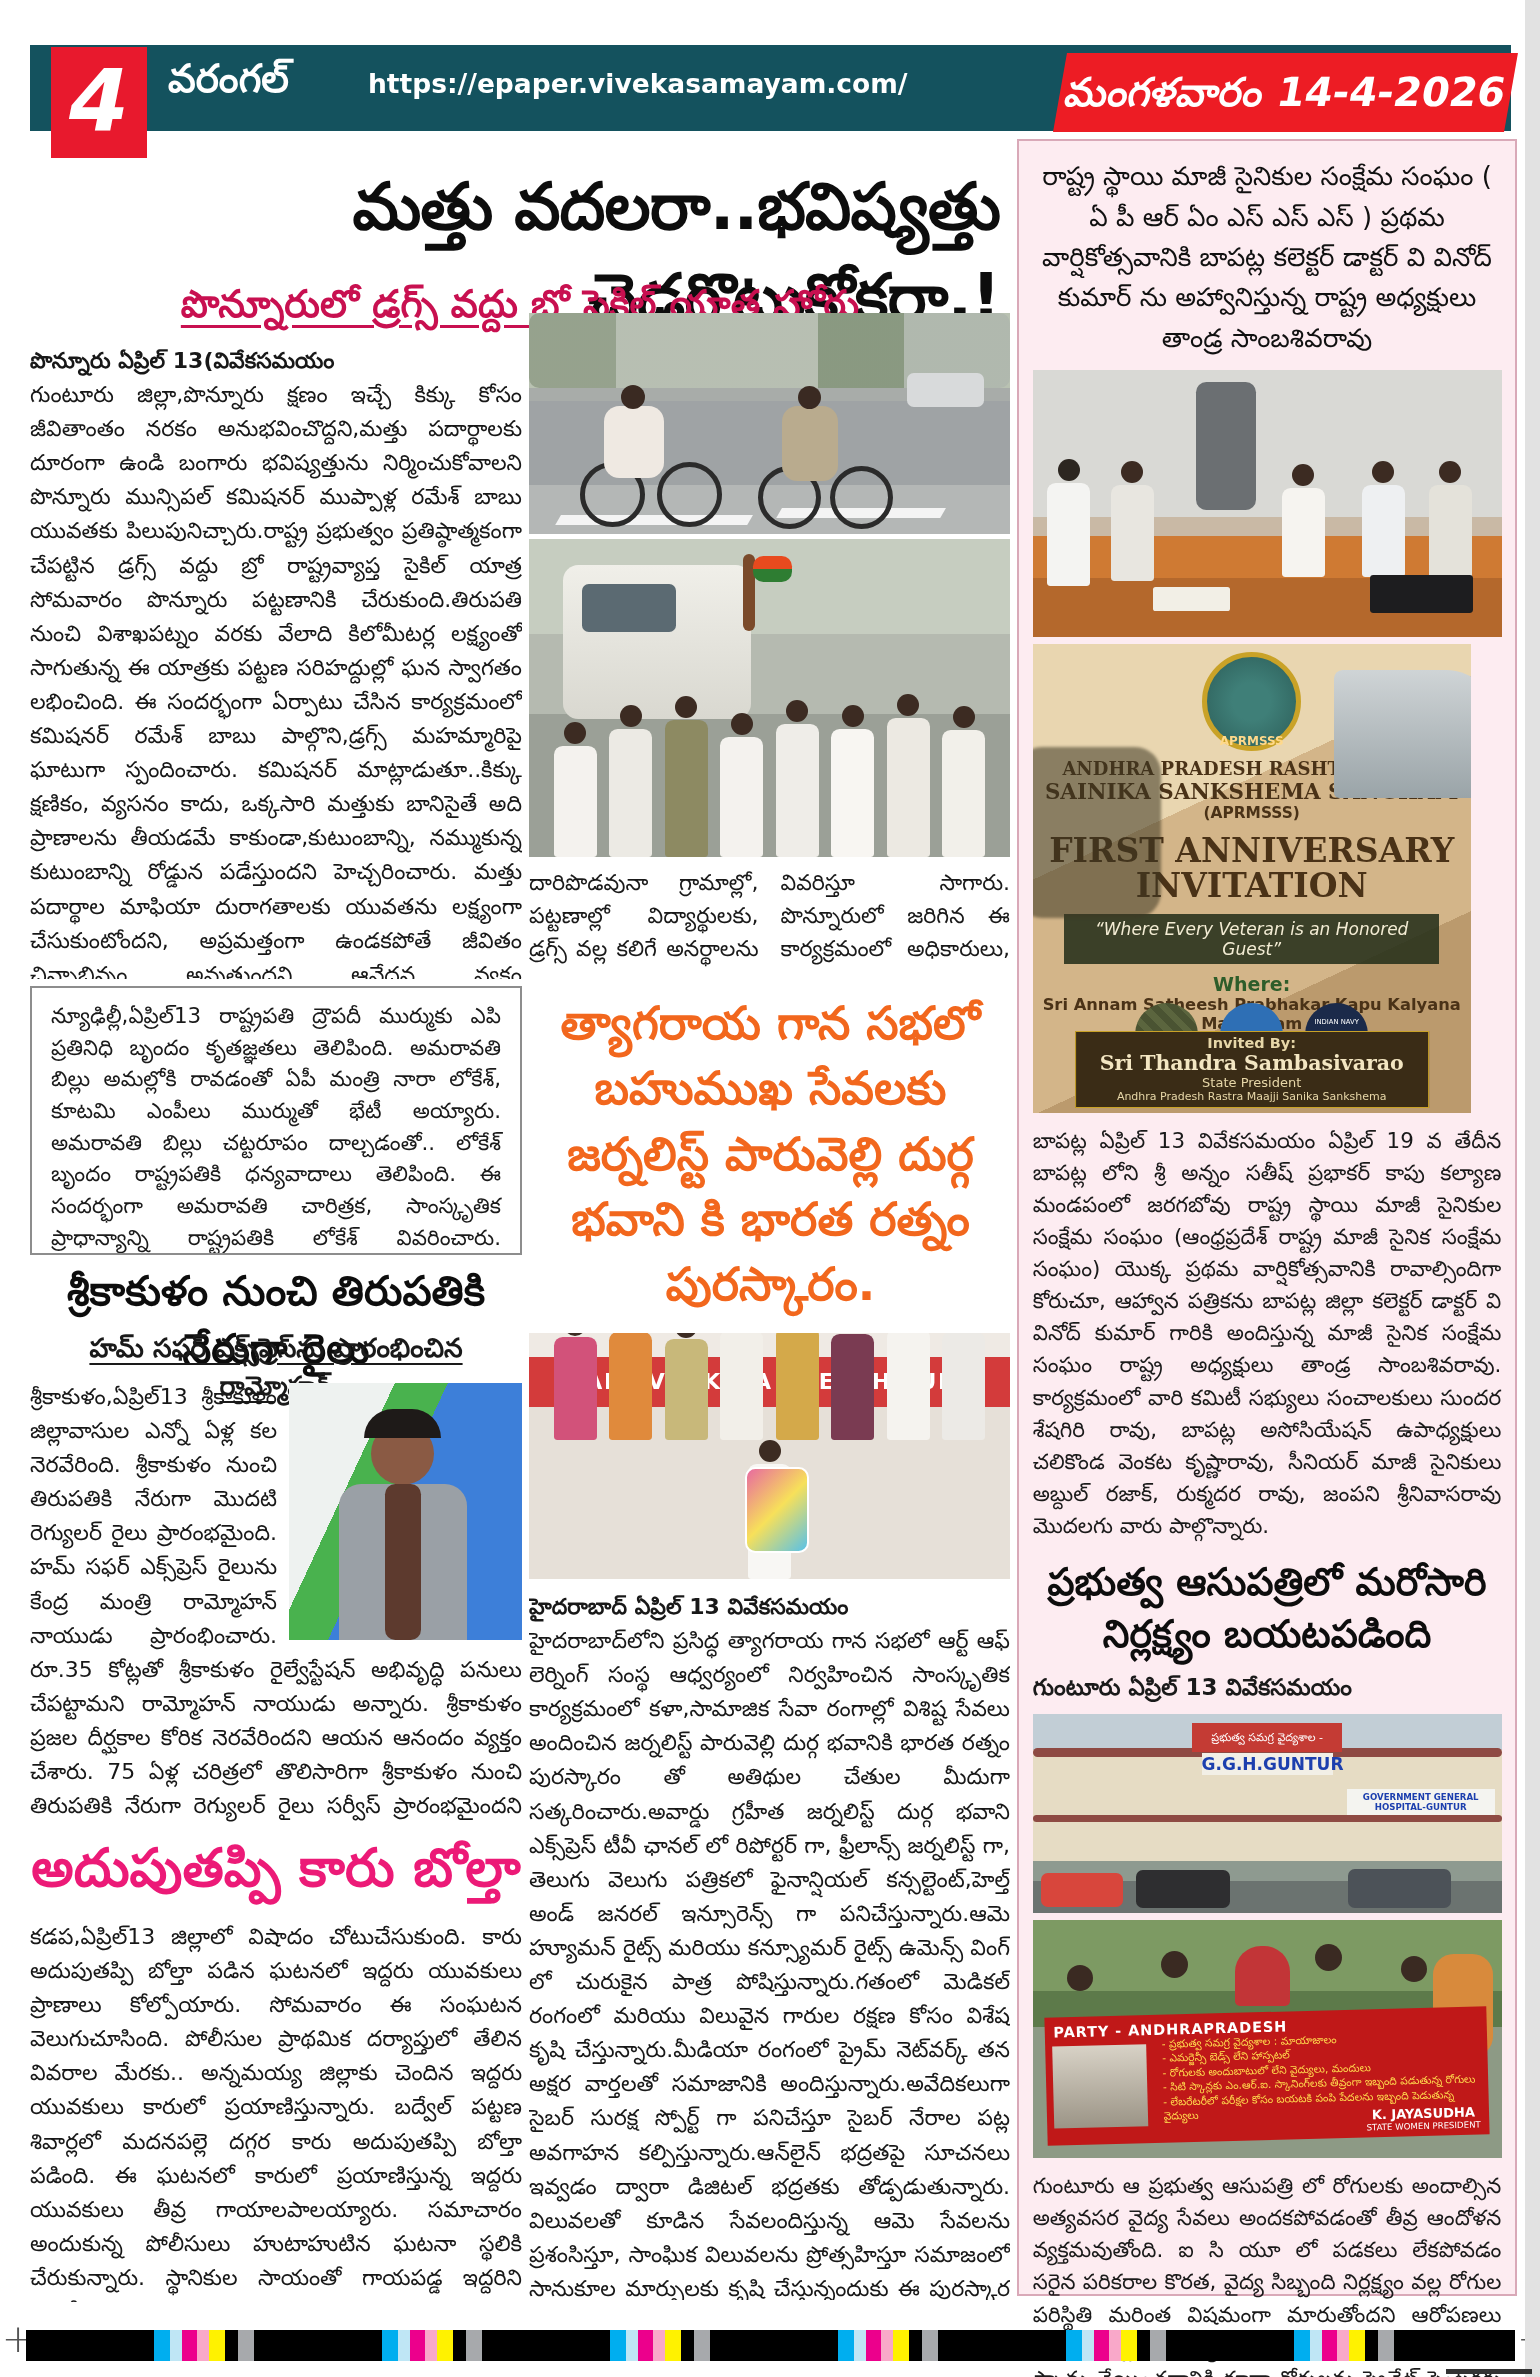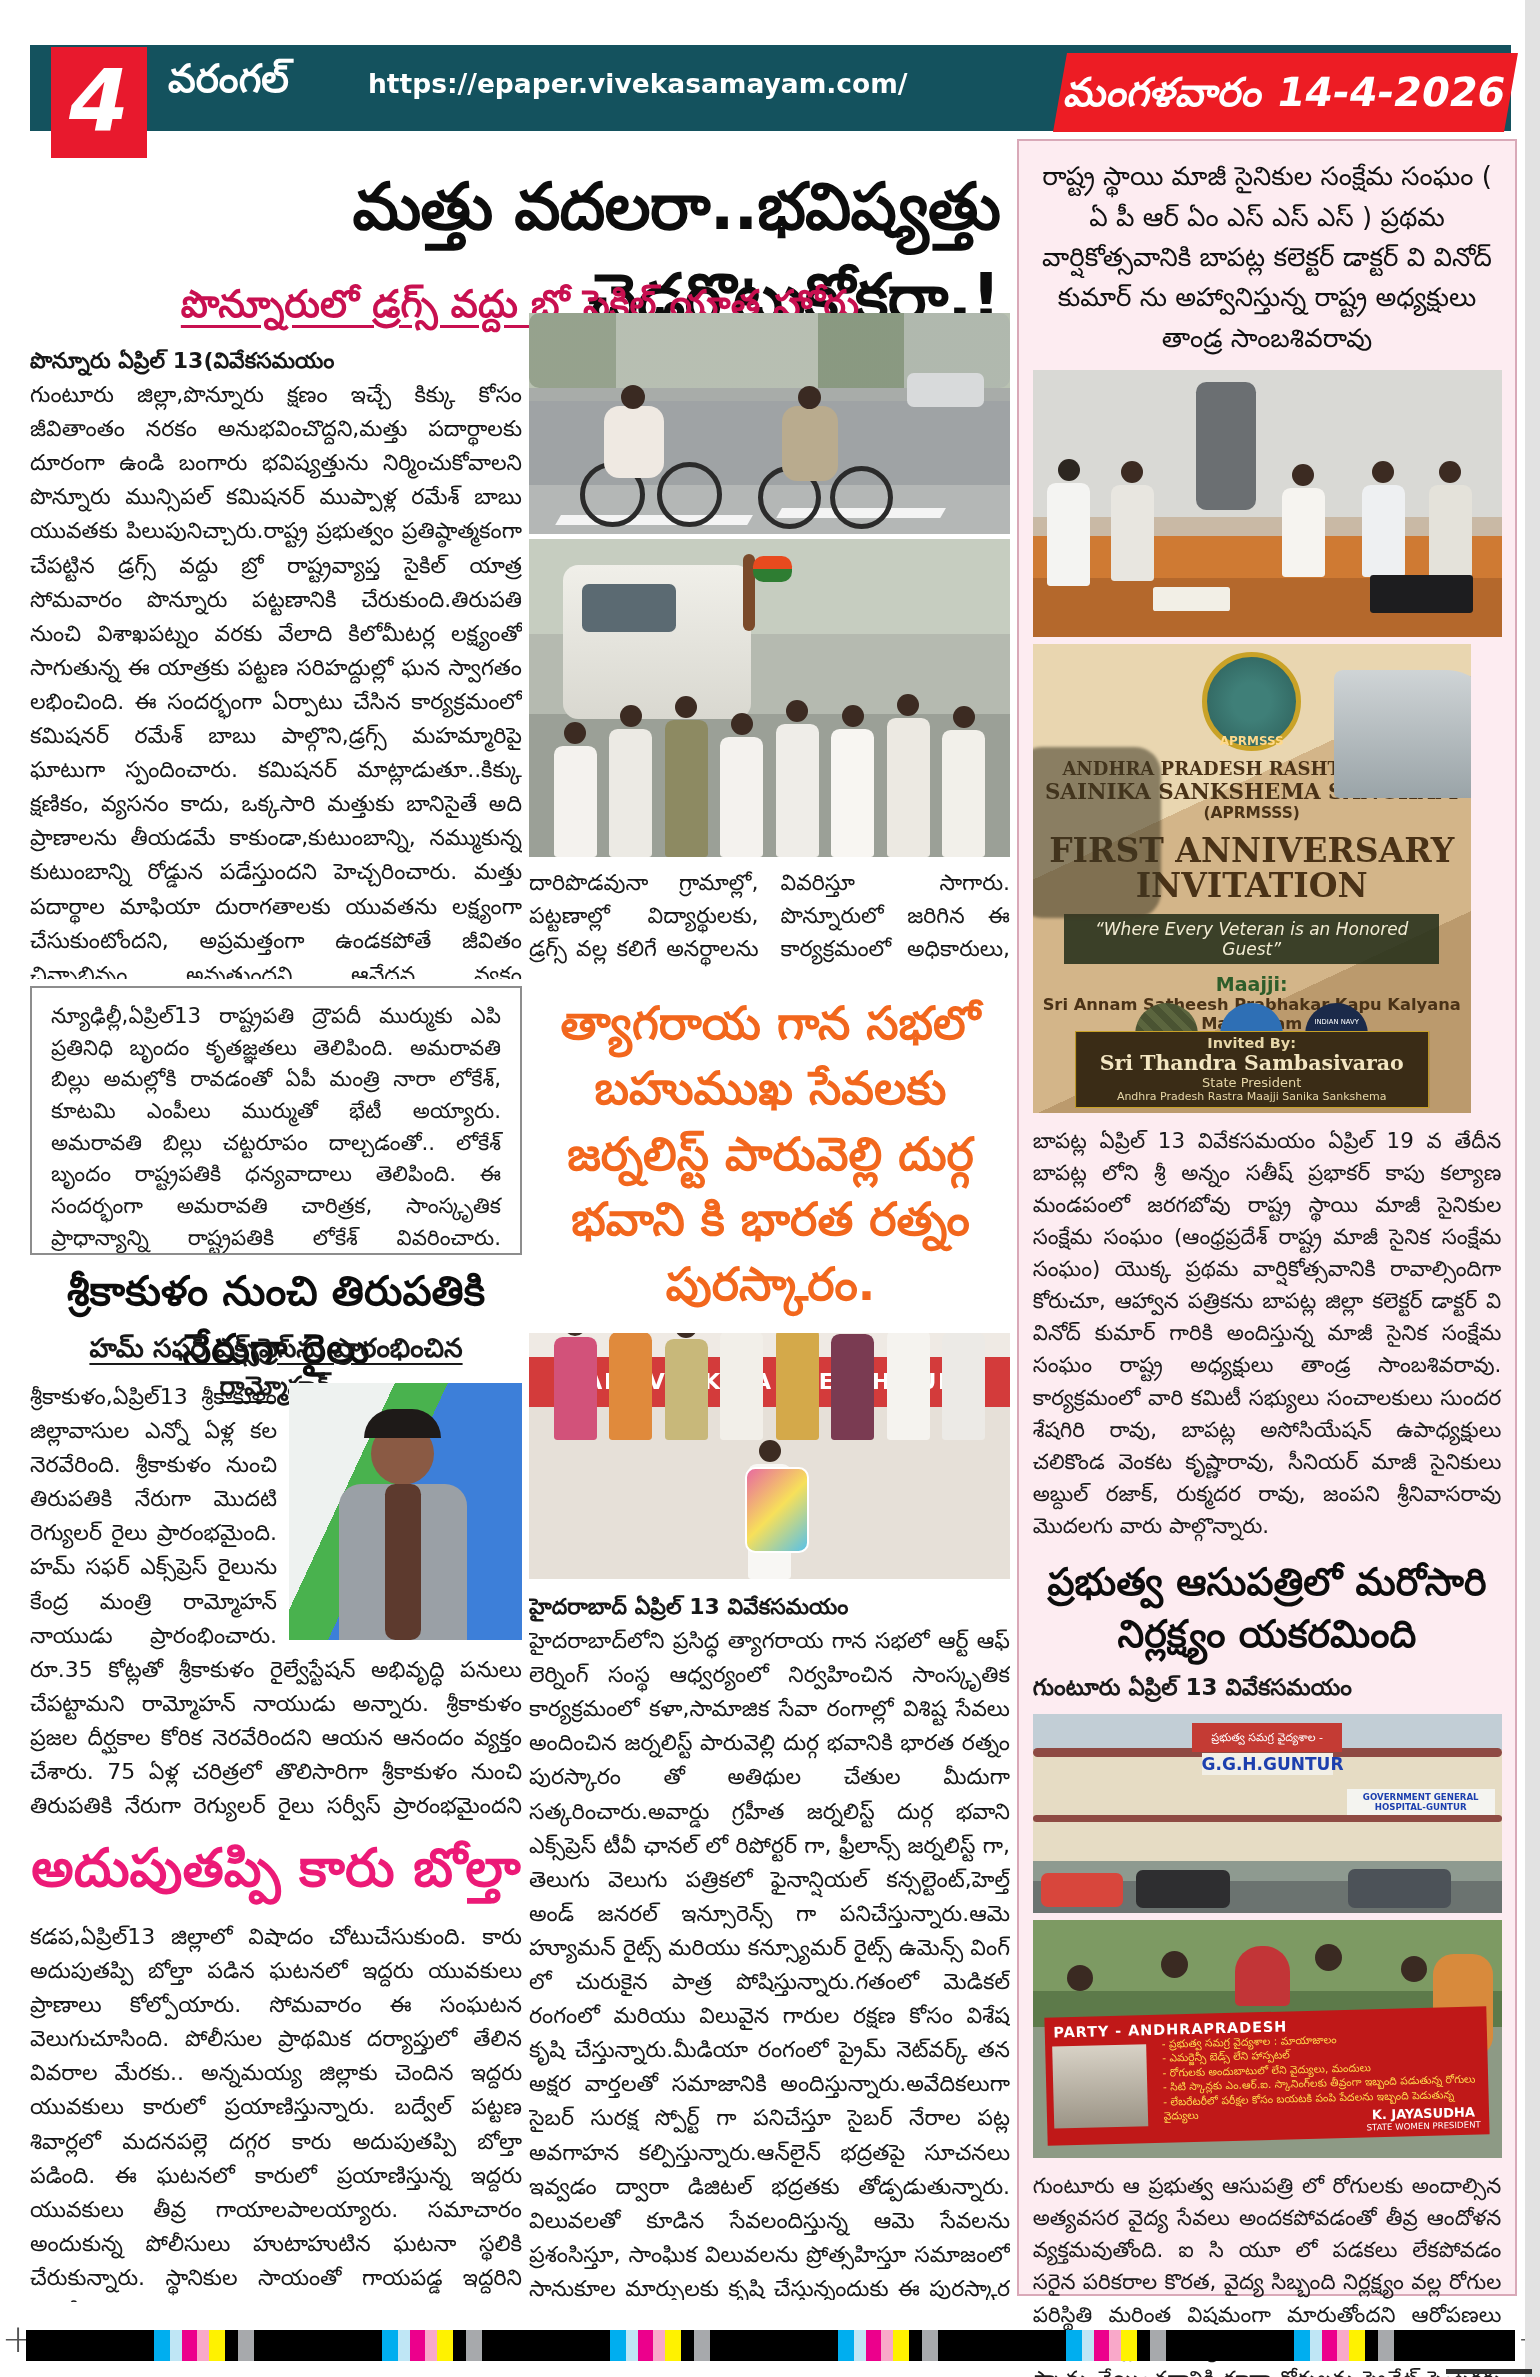--- a/index.html
+++ b/index.html
@@ -240,21 +240,21 @@
   <div class="poster">
     <div class="blob" style="left:-17px;top:103px;width:145px;height:171px;background:rgba(60,55,35,.55);border-radius:26px;filter:blur(1.7px);"></div>
     <div class="blob" style="right:-26px;top:26px;width:163px;height:128px;background:linear-gradient(#cfd4d6,#9aa4a8);border-radius:8.6px 51px 5.1px 5.1px;"></div>
     <div class="emblem">APRMSSS</div>
     <div class="org1">ANDHRA PRADESH RASHTRA MAAJI</div>
     <div class="org2">SAINIKA SANKSHEMA SANGHAM</div>
     <div class="acr">(APRMSSS)</div>
     <div class="t1">FIRST ANNIVERSARY</div>
     <div class="t2">INVITATION</div>
     <div class="tag">“Where Every Veteran is an Honored Guest”</div>
-    <div class="venue-label">Maajji:</div>
+    <div class="venue-label">Where:</div>
     <div class="venue">Sri Annam Satheesh Prabhakar Kapu Kalyana Mandapam</div>
     <div class="venue">Peter Nagar 1st Line, Bapatla</div>
     <div class="dt">
       <span>▦ </span><span>19 April 2026</span>
       <span> | </span>
       <span>◔ </span><span>10:00 AM</span>
     </div>
     <div class="soldiers">
       <div class="helmet" style="background:repeating-linear-gradient(45deg,#5b653e 0 6.8px,#4a5332 6.8px 13.7px);"></div>
       <div class="helmet" style="background:#2e6fb5;"></div>
@@ -263,21 +263,21 @@
     <div class="plaque">
       <div class="l1">Invited By:</div>
       <div class="nm">Sri Thandra Sambasivarao</div>
       <div class="st">State President</div>
       <div class="og">Andhra Pradesh Rastra Maajji Sanika Sankshema</div>
     </div>
   </div>
 
   <div class="side-body">బాపట్ల ఏప్రిల్ 13 వివేకసమయం ఏప్రిల్ 19 వ తేదీన బాపట్ల లోని శ్రీ అన్నం సతీష్ ప్రభాకర్ కాపు కల్యాణ మండపంలో జరగబోవు రాష్ట్ర స్థాయి మాజీ సైనికుల సంక్షేమ సంఘం (ఆంధ్రప్రదేశ్ రాష్ట్ర మాజీ సైనిక సంక్షేమ సంఘం) యొక్క ప్రథమ వార్షికోత్సవానికి రావాల్సిందిగా కోరుచూ, ఆహ్వాన పత్రికను బాపట్ల జిల్లా కలెక్టర్ డాక్టర్ వి వినోద్ కుమార్ గారికి అందిస్తున్న మాజీ సైనిక సంక్షేమ సంఘం రాష్ట్ర అధ్యక్షులు తాండ్ర సాంబశివరావు. కార్యక్రమంలో వారి కమిటీ సభ్యులు సంచాలకులు సుందర శేషగిరి రావు, బాపట్ల అసోసియేషన్ ఉపాధ్యక్షులు చలికొండ వెంకట కృష్ణారావు, సీనియర్ మాజీ సైనికులు అబ్దుల్ రజాక్, రుక్మదర రావు, జంపని శ్రీనివాసరావు మొదలగు వారు పాల్గొన్నారు.</div>
 
-  <div class="hosp-head">ప్రభుత్వ ఆసుపత్రిలో మరోసారి నిర్లక్ష్యం యకరమింది</div>
+  <div class="hosp-head">ప్రభుత్వ ఆసుపత్రిలో మరోసారి నిర్లక్ష్యం బయటపడింది</div>
   <div class="hosp-date">గుంటూరు ఏప్రిల్ 13 వివేకసమయం</div>
 
   <div class="p-hosp">
     <div class="blob" style="left:0;top:34px;width:100%;height:8.6px;background:#8e4a43;"></div>
     <div class="blob" style="left:0;top:101px;width:100%;height:6.8px;background:#8e4a43;"></div>
     <div class="redsign">ప్రభుత్వ సమగ్ర వైద్యశాల - గుంటూరు</div>
     <div class="ggh">G.G.H.GUNTUR</div>
     <div class="board-en">GOVERNMENT GENERAL HOSPITAL-GUNTUR</div>
     <div class="blob" style="left:8.6px;bottom:6.8px;width:82px;height:34px;background:#d8463c;border-radius:6.8px;"></div>
     <div class="blob" style="left:103px;bottom:5.1px;width:94px;height:38px;background:#2e2e30;border-radius:6.8px;"></div>

